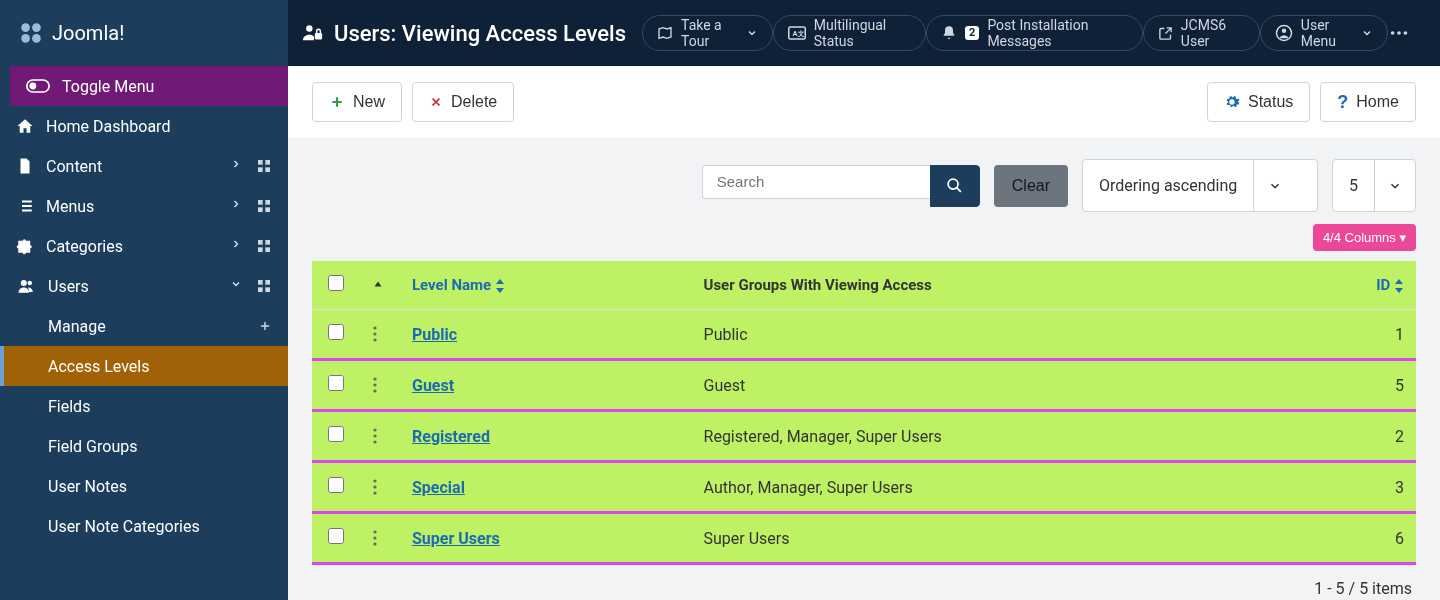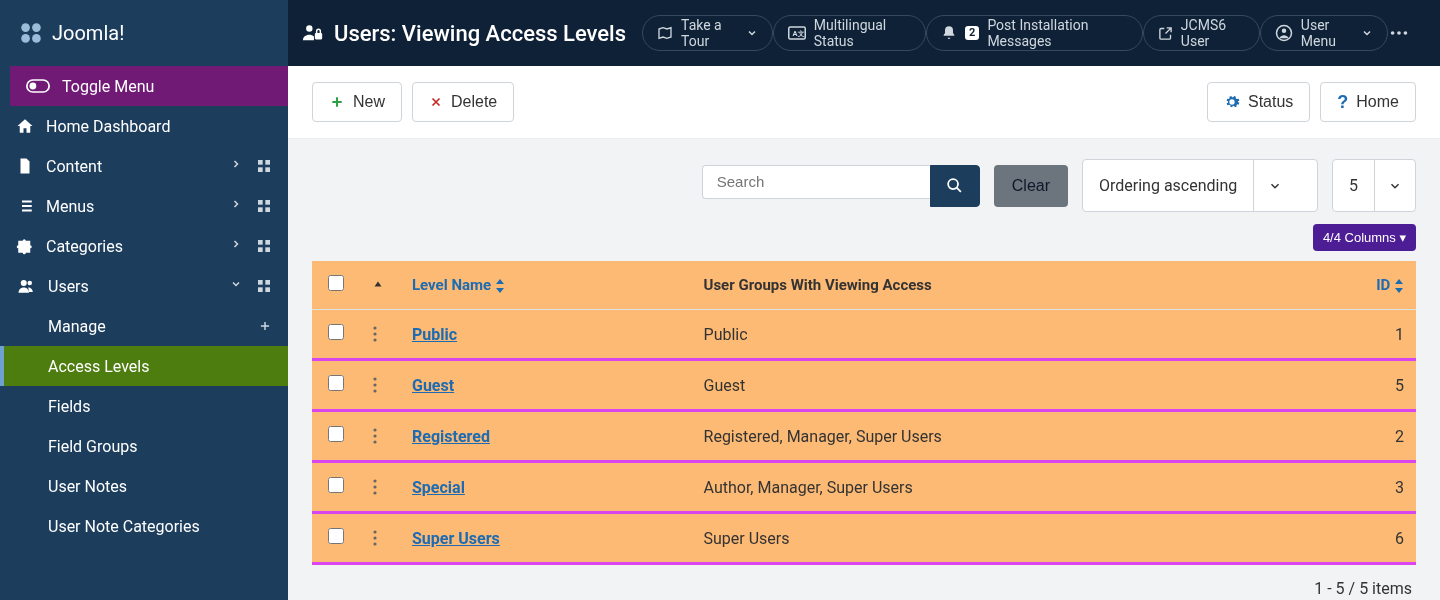--- a/index.html
+++ b/index.html
@@ -16,21 +16,21 @@
   .pill .badge { background: #fff; color: #0f2136; border-radius: 3px; padding: 0 4px; font-size: 11px; font-weight: 700; line-height: 14px; }
   .ellipsis-btn { margin-left: auto; margin-right: 18px; color: #cfd7df; cursor: pointer; }
 
   
   .layout { display: flex; flex: 1; min-height: 0; }
   .sidebar { width: 288px; background: #1c3d5c; color: #fff; font-size: 16px; overflow-y: auto; }
   .side-item { display: flex; align-items: center; height: 40px; padding: 0 16px; gap: 12px; cursor: pointer; }
   .side-item.toggle { background: #701a75; font-weight: 400; margin-left: 10px; }
   .side-item .right-icons { margin-left: auto; display: flex; gap: 14px; color: #cbd5e0; }
   .sub-item { display: flex; align-items: center; height: 40px; padding-left: 48px; padding-right: 16px; cursor: pointer; position: relative; }
-  .sub-item.active { background: #4d7c0f; }
+  .sub-item.active { background: #a16207; }
   .sub-item.active::before { content:""; position:absolute; left:0; top:0; bottom:0; width:4px; background:#6ea1d1; }
   .sub-item .plus { margin-left: auto; color: #cbd5e0; }
 
   
   .main { flex: 1; display: flex; flex-direction: column; overflow-y: auto; }
   .toolbar { display: flex; align-items: center; gap: 10px; padding: 16px 24px; background: #fff; border-bottom: 1px solid #ced4da66; }
   .btn { display: inline-flex; align-items: center; gap: 8px; height: 40px; padding: 0 16px; border: 1px solid #ced4da; background: #fff; border-radius: 4px; font-size: 16px; cursor: pointer; color: #333; }
   .btn .green { color: #2f9e44; }
   .btn .red { color: #c92a2a; }
   .btn .blue { color: #1c6bb3; }
@@ -43,22 +43,22 @@
   .search-btn { width: 50px; height: 42px; background: #1c3d5c; border: 1px solid #1c3d5c; color: #fff; border-radius: 0 4px 4px 0; cursor: pointer; display:flex;align-items:center;justify-content:center;}
   .clear-btn { height: 42px; padding: 0 18px; background: #6c757d; color: #0f172a; border: none; border-radius: 4px; font-size: 16px; cursor: pointer; }
   .select-wrap { display: flex; border: 1px solid #ced4da; border-radius: 4px; height: 53px; background:#fff; }
   .select-wrap .sel-text { padding: 0 16px; display:flex; align-items:center; font-size:16px; }
   .select-wrap .sel-caret { width: 42px; border-left: 1px solid #ced4da; display:flex; align-items:center; justify-content:center; cursor:pointer;}
   .ordering { width: 236px; }
   .limit { width: 84px; }
 
   
   .table-area { padding: 0 24px 24px 24px; }
-  .cols-btn { float: right; background: #4c1d95; color: #fff; border: none; border-radius: 4px; padding: 6px 10px; font-size: 13px; cursor: pointer; margin-bottom:10px;text-align:right; }
-  table { width: 100%; border-collapse: collapse; background: #fdba74; clear: both; }
+  .cols-btn { float: right; background: #ec4899; color: #fff; border: none; border-radius: 4px; padding: 6px 10px; font-size: 13px; cursor: pointer; margin-bottom:10px;text-align:right; }
+  table { width: 100%; border-collapse: collapse; background: #bef264; clear: both; }
   thead th { text-align: left; font-size: 15px; padding: 14px 12px; border-bottom: 1px solid #dee2e6; font-weight: 700; }
   tbody td { padding: 14px 12px; border-bottom: 3px solid #d946ef; font-size: 16px; }
   thead th.sortable { color: #1c6bb3; cursor: pointer; }
   .cb-col { width: 48px; text-align:center; }
   .order-col { width: 40px; }
   .act-col { width: 40px; text-align:center; }
   .id-col { width: 70px; text-align:right; }
   .lvl-link { color: #1c6bb3; font-weight: 700; text-decoration: underline; }
   .drag { color: #666; cursor: grab; }
   .row-cb { width:16px; height:16px; }

